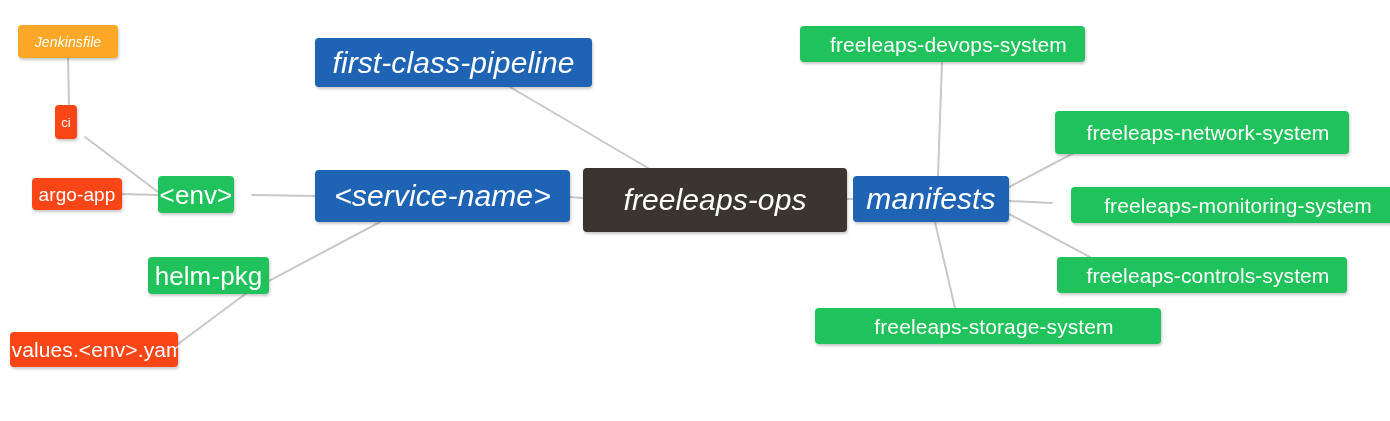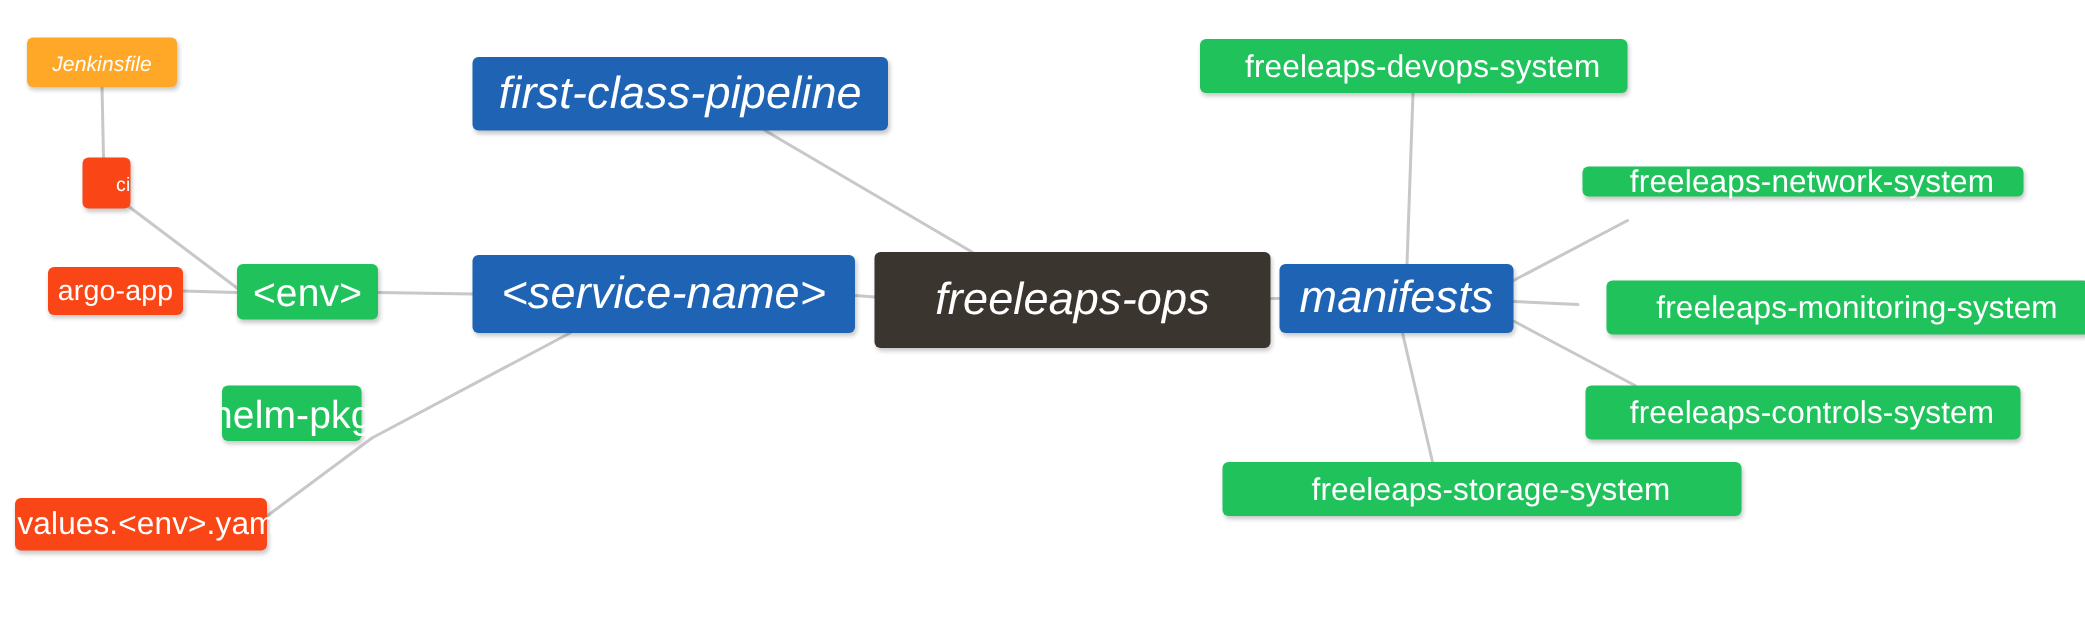--- a/index.html
+++ b/index.html
@@ -81,51 +81,51 @@
       <line x1="938" y1="176" x2="942" y2="62" stroke="#c8c8c8" stroke-width="2" stroke-linecap="round"></line>
       <line x1="1009" y1="187" x2="1085" y2="147" stroke="#c8c8c8" stroke-width="2" stroke-linecap="round"></line>
       <line x1="1009" y1="201" x2="1052" y2="203" stroke="#c8c8c8" stroke-width="2" stroke-linecap="round"></line>
       <line x1="1009" y1="214" x2="1090" y2="257" stroke="#c8c8c8" stroke-width="2" stroke-linecap="round"></line>
       <line x1="935" y1="222" x2="955" y2="308" stroke="#c8c8c8" stroke-width="2" stroke-linecap="round"></line>
     </svg>
   <div id="node-layer">
       <div class="node orange size-xs" style="left: 18px; top: 25px; width: 100px; height: 33px;">
         <span>Jenkinsfile</span>
       </div>
-      <div class="node red size-xxs" style="left: 55px; top: 105px; width: 32px; height: 34px; justify-content: flex-end;">
+      <div class="node red size-xxs" style="left: 55px; top: 105px; width: 22px; height: 34px;">
         <span>ci</span>
       </div>
       <div class="node red size-sm" style="left: 32px; top: 178px; width: 90px; height: 32px;">
         <span>argo-app</span>
       </div>
-      <div class="node green size-lg" style="left: 158px; top: 176px; width: 94px; height: 37px;">
+      <div class="node green size-lg" style="left: 158px; top: 176px; width: 76px; height: 37px;">
         <span>&lt;env&gt;</span>
       </div>
-      <div class="node green size-lg" style="left: 148px; top: 257px; width: 93px; height: 37px;">
+      <div class="node green size-lg" style="left: 148px; top: 257px; width: 121px; height: 37px;">
         <span>helm-pkg</span>
       </div>
       <div class="node red size-md" style="left: 10px; top: 332px; width: 168px; height: 35px;">
         <span>values.&lt;env&gt;.yaml</span>
       </div>
       <div class="node blue size-xl" style="left: 315px; top: 38px; width: 277px; height: 49px;">
         <span>first-class-pipeline</span>
       </div>
       <div class="node blue size-xl" style="left: 315px; top: 170px; width: 255px; height: 52px;">
         <span>&lt;service-name&gt;</span>
       </div>
       <div class="node root size-xl" style="left: 583px; top: 168px; width: 264px; height: 64px;">
         <span>freeleaps-ops</span>
       </div>
       <div class="node blue size-xl" style="left: 853px; top: 176px; width: 156px; height: 46px;">
         <span>manifests</span>
       </div>
       <div class="node green size-md" style="left: 800px; top: 26px; width: 285px; height: 36px;">
         <span>freeleaps-devops-system</span>
       </div>
-      <div class="node green size-md" style="left: 1055px; top: 111px; width: 294px; height: 20px;">
+      <div class="node green size-md" style="left: 1055px; top: 111px; width: 294px; height: 43px;">
         <span>freeleaps-network-system</span>
       </div>
       <div class="node green size-md" style="left: 1052px; top: 187px; width: 322px; height: 36px; margin-left: 19px;">
         <span>freeleaps-monitoring-system</span>
       </div>
       <div class="node green size-md" style="left: 1057px; top: 257px; width: 290px; height: 36px;">
         <span>freeleaps-controls-system</span>
       </div>
       <div class="node green size-md" style="left: 815px; top: 308px; width: 346px; height: 36px;">
         <span>freeleaps-storage-system</span>

